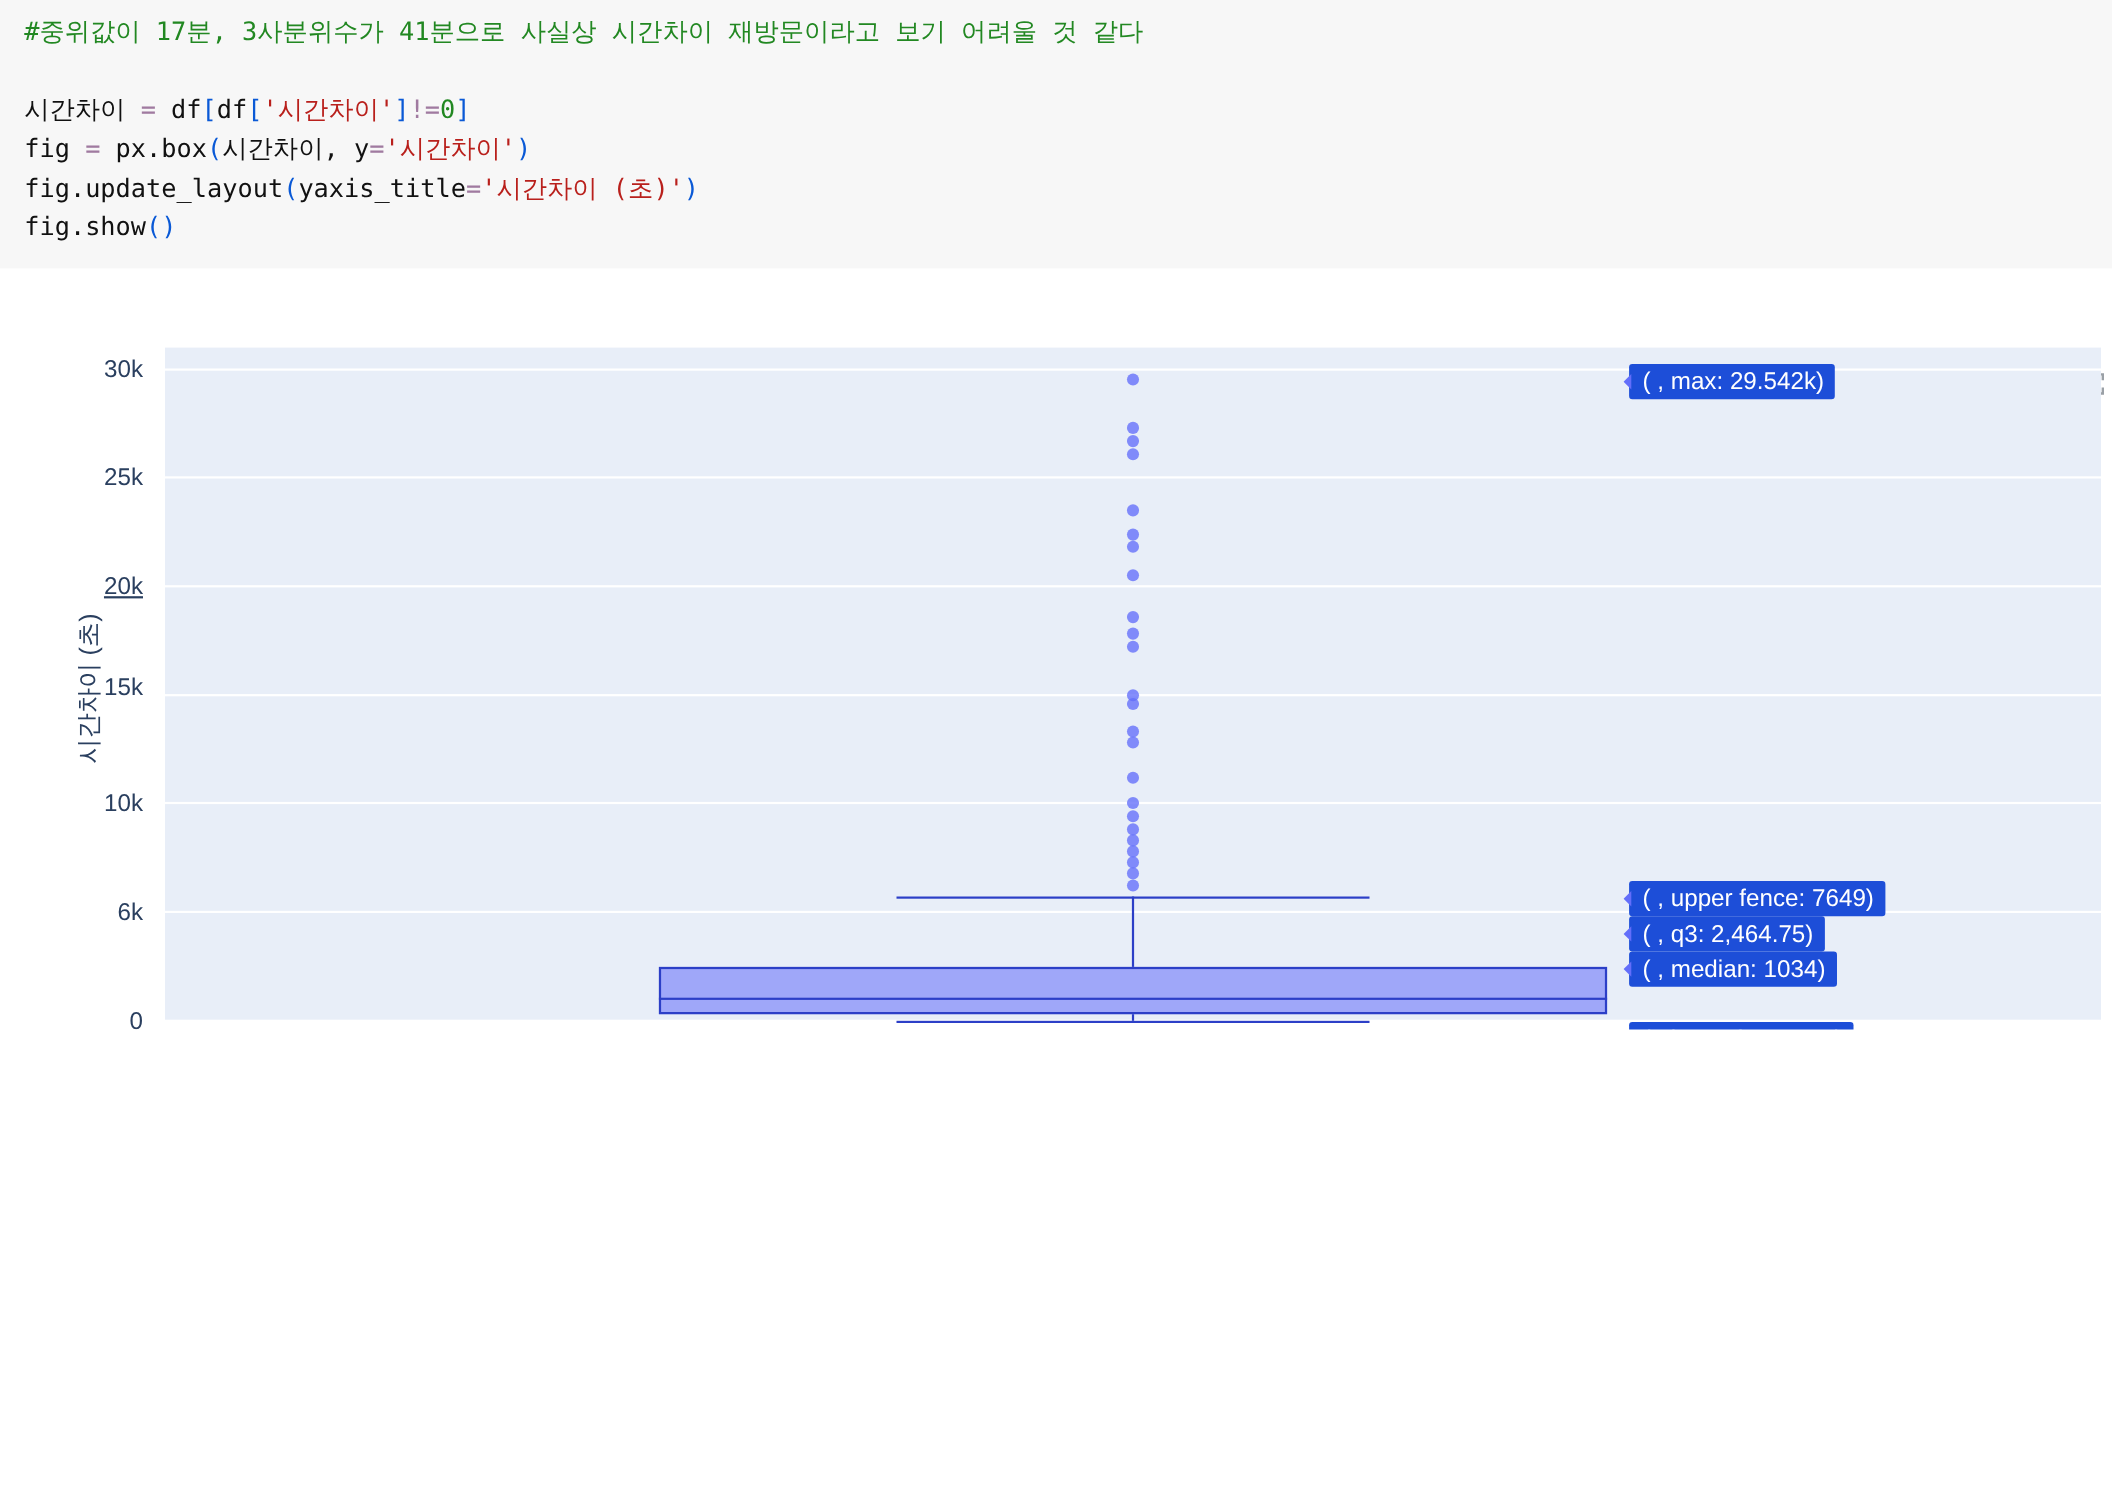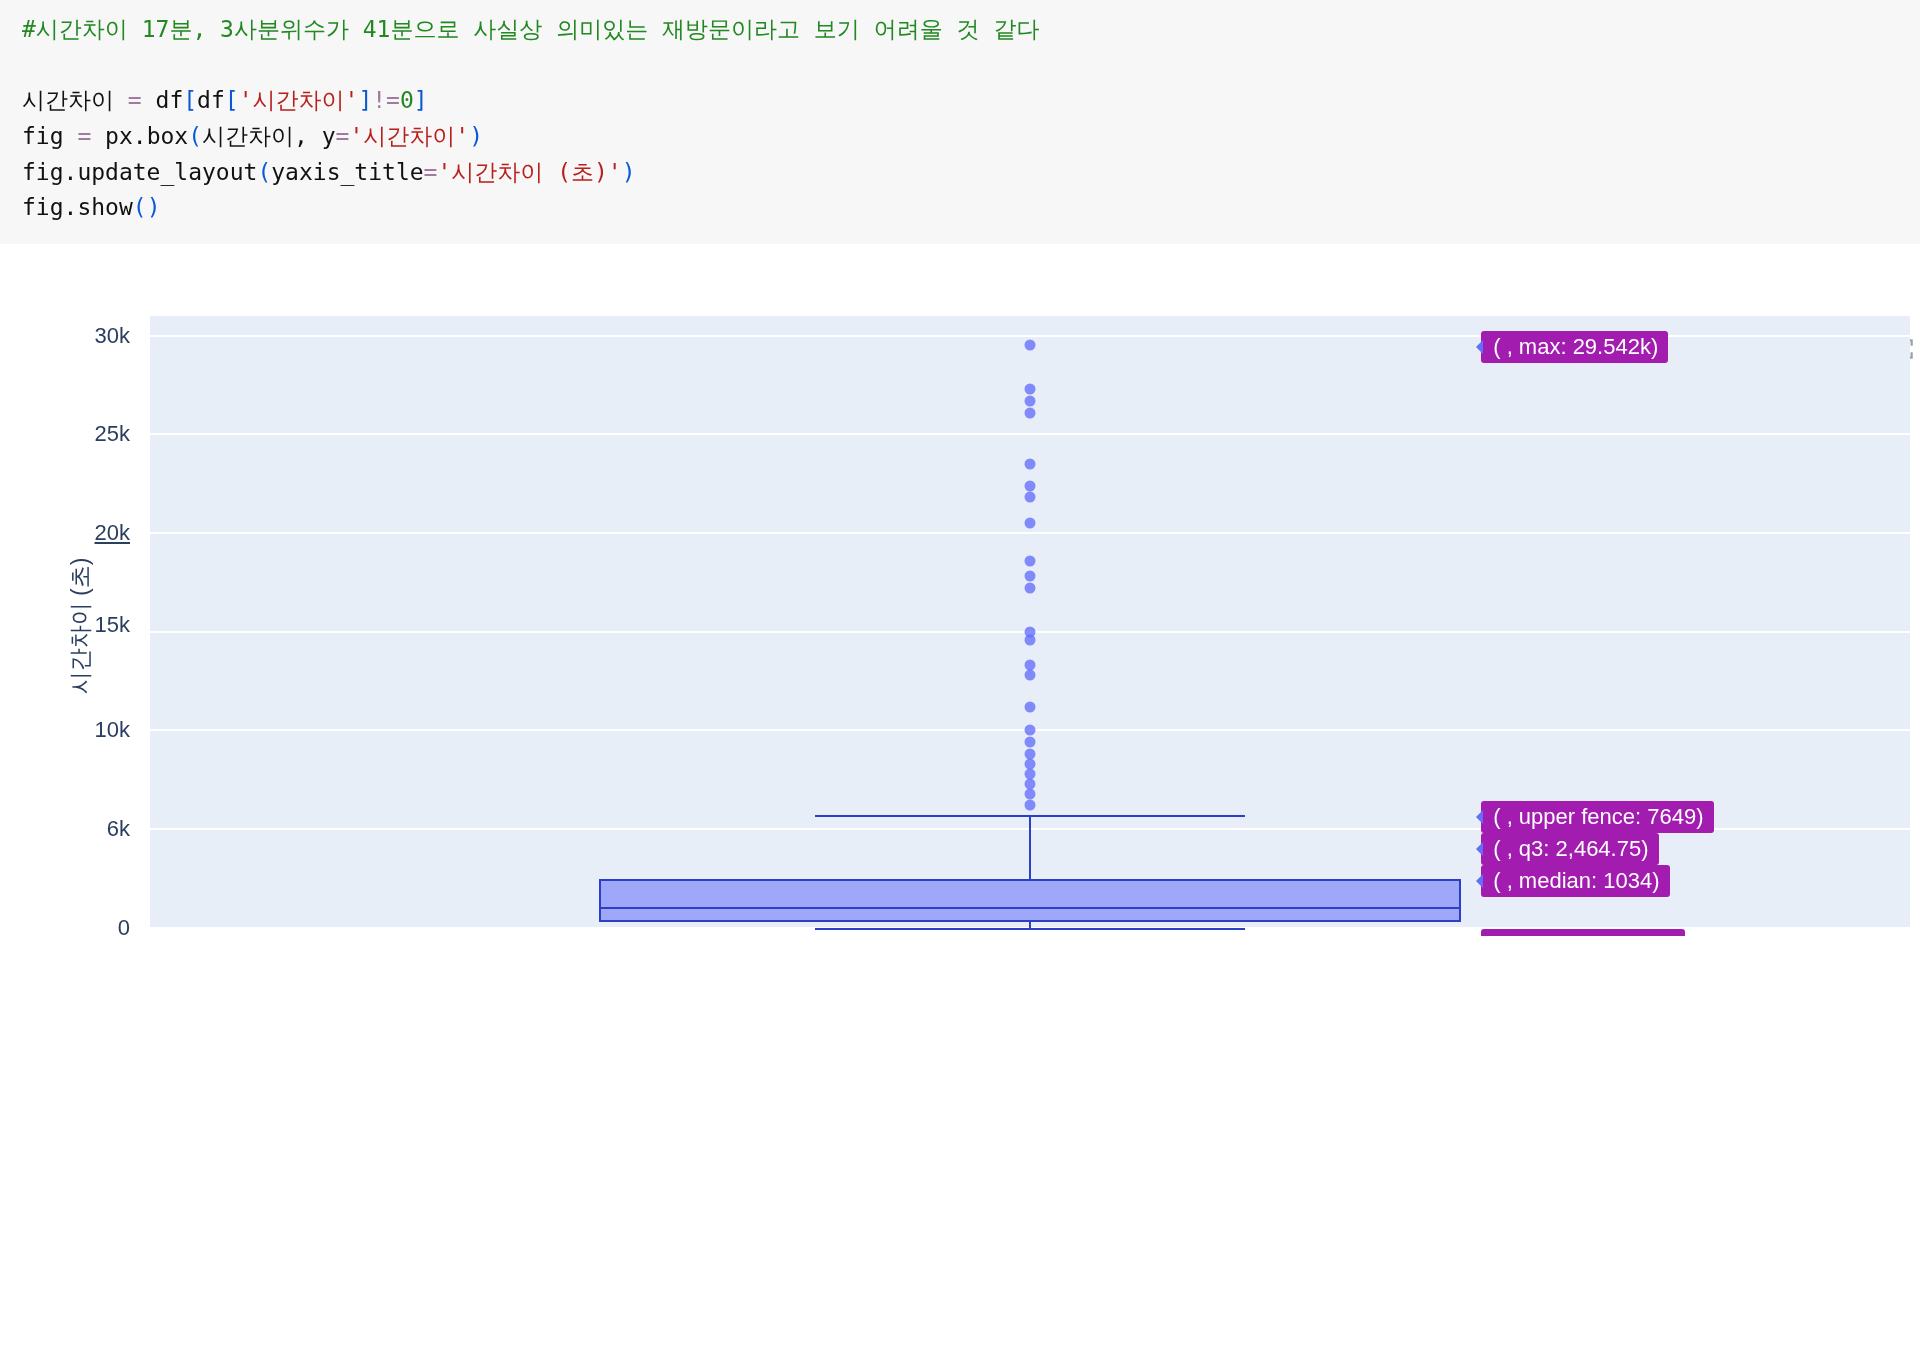--- a/index.html
+++ b/index.html
@@ -115,42 +115,42 @@
   .bp-outlier {
     position: absolute;
     width: 11px; height: 11px;
     border-radius: 50%;
     background: rgba(99,110,250,0.78);
     transform: translate(-50%, 50%);
   }
 
   .tooltip {
     position: absolute;
-    background: #a21caf;
+    background: #1d4ed8;
     color: #fff;
     font-size: 22px;
     line-height: 1.1;
     padding: 4px 10px 4px 12px;
     white-space: nowrap;
     border-radius: 3px;
   }
   .tooltip::before {
     content: "";
     position: absolute;
     left: -12px;
     top: 50%;
     transform: translateY(-50%);
     border: 7px solid transparent;
     border-right-color: #636efa;
   }
 </style>
 </head>
 <body>
 
-<div class="code-cell"><span class="c-comment">#시간차이 17분, 3사분위수가 41분으로 사실상 의미있는 재방문이라고 보기 어려울 것 같다</span>
+<div class="code-cell"><span class="c-comment">#중위값이 17분, 3사분위수가 41분으로 사실상 시간차이 재방문이라고 보기 어려울 것 같다</span>
 
 <span class="c-id">시간차이</span><span class="c-op"> = </span><span class="c-id">df</span><span class="c-bracket">[</span><span class="c-id">df</span><span class="c-bracket">[</span><span class="c-str">'시간차이'</span><span class="c-bracket">]</span><span class="c-op">!=</span><span class="c-num">0</span><span class="c-bracket">]</span>
 <span class="c-id">fig</span><span class="c-op"> = </span><span class="c-id">px.box</span><span class="c-paren">(</span><span class="c-id">시간차이</span><span class="c-punct">, </span><span class="c-id">y</span><span class="c-op">=</span><span class="c-str">'시간차이'</span><span class="c-paren">)</span>
 <span class="c-id">fig.update_layout</span><span class="c-paren">(</span><span class="c-id">yaxis_title</span><span class="c-op">=</span><span class="c-str">'시간차이 (초)'</span><span class="c-paren">)</span>
 <span class="c-id">fig.show</span><span class="c-paren">(</span><span class="c-paren">)</span></div>
 
 <div class="output-area">
 
   <div class="toolbar">
     <span class="tool">

